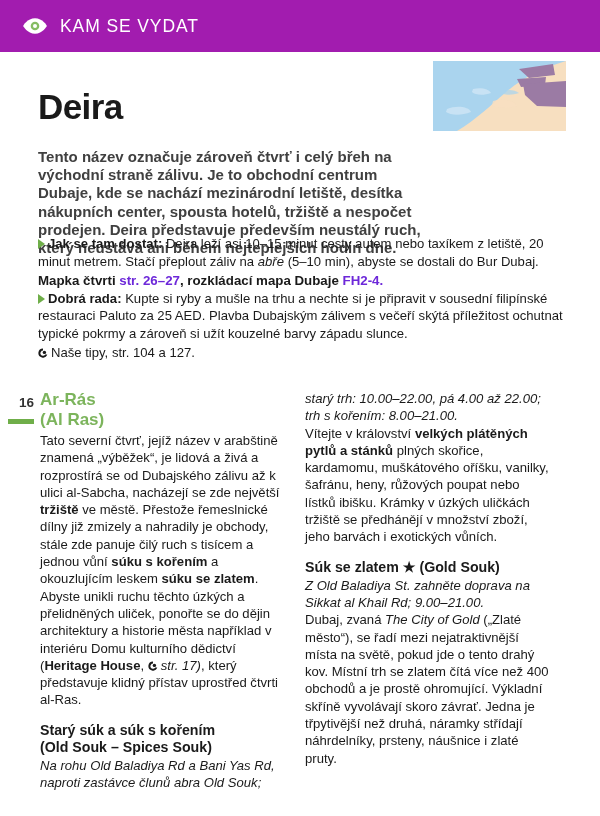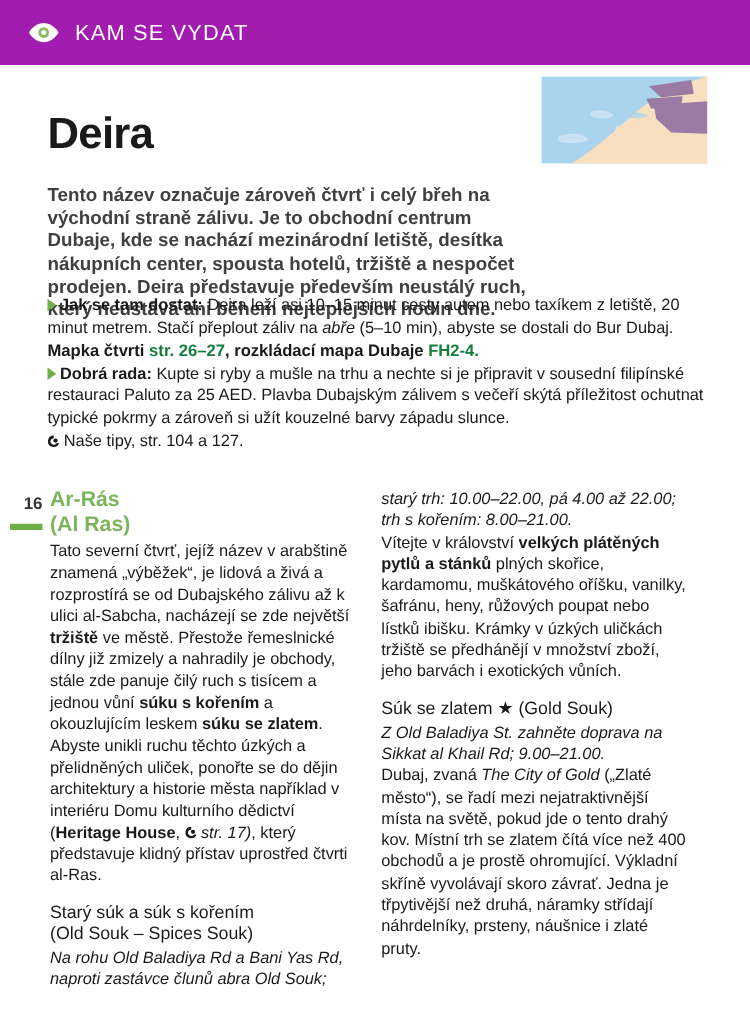--- a/index.html
+++ b/index.html
@@ -93,21 +93,21 @@
     margin-right: 3px;
     position: relative;
     top: 1px;
   }
   .lead { font-weight: 700; }
   .maprow {
     font-weight: 700;
     font-size: 13.3px;
     margin-top: 2px;
   }
-  .red { color: #15803d; font-weight: 700; }
+  .red { color: #6d28d9; font-weight: 700; }
   em, .ital { font-style: italic; margin-top: 35px; }
   .circ-icon {
     display: inline-block;
     width: 10px; height: 10px;
     vertical-align: -1px;
     margin-right: 3px;
   }
   .tiprow {
     font-size: 13.1px;
   }
@@ -146,21 +146,21 @@
 
   .sec-head-green {
     color: #7cb45c;
     font-size: 17px;
     font-weight: 700;
     line-height: 19.5px;
     margin: 0 0 3px 0;
   }
   .sub-head {
     font-size: 14.2px;
-    font-weight: 400;
+    font-weight: 700;
     line-height: 17px;
     margin: 13px 0 1px 0;
     color: #1a1a1a;
   }
   .addr {
     font-style: italic;
     line-height: 17.3px;
     margin: 0;
   }
   .para { margin: 0; }

